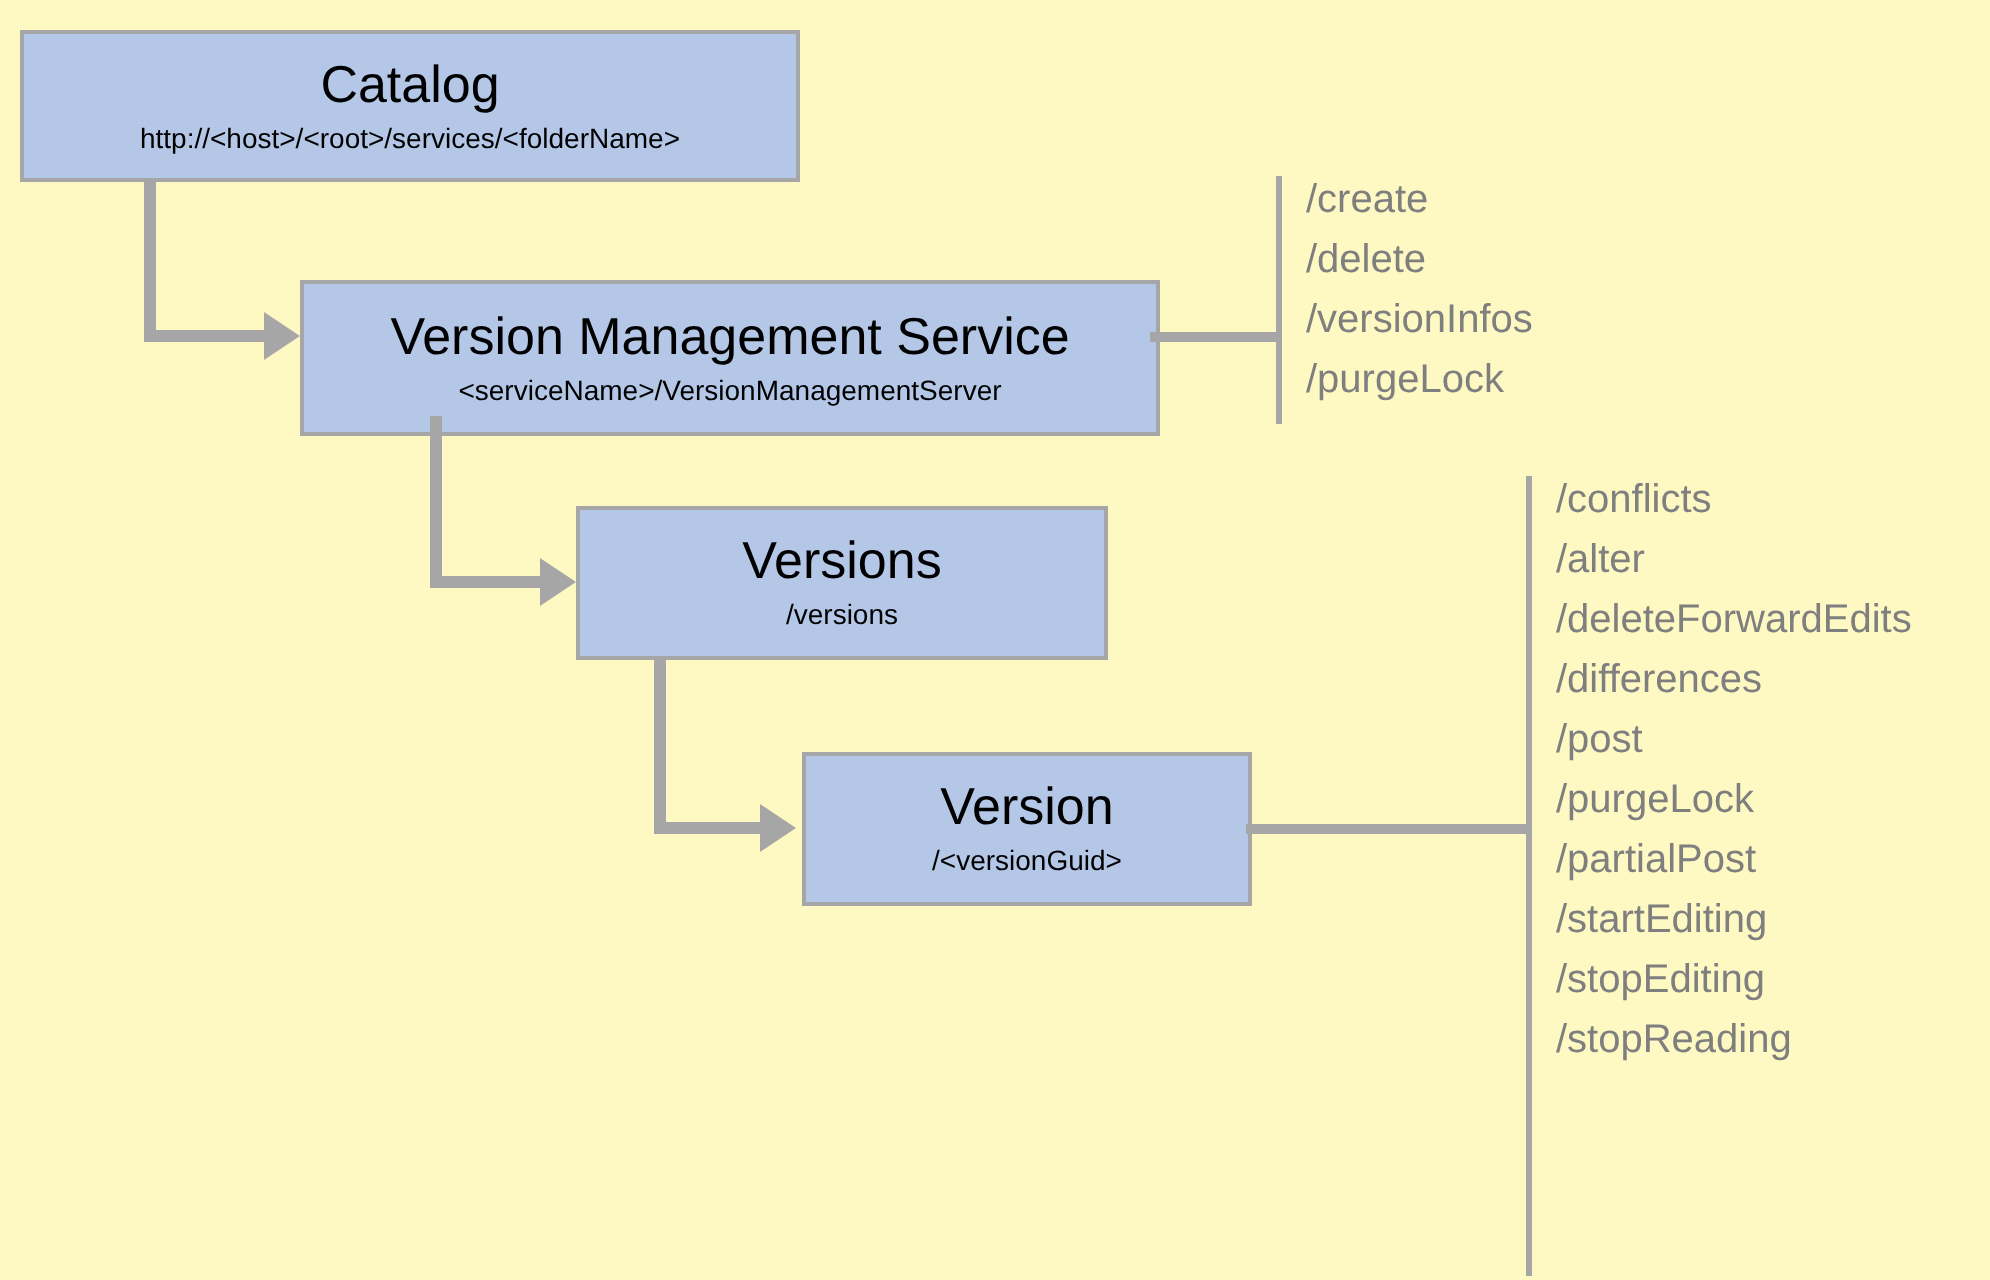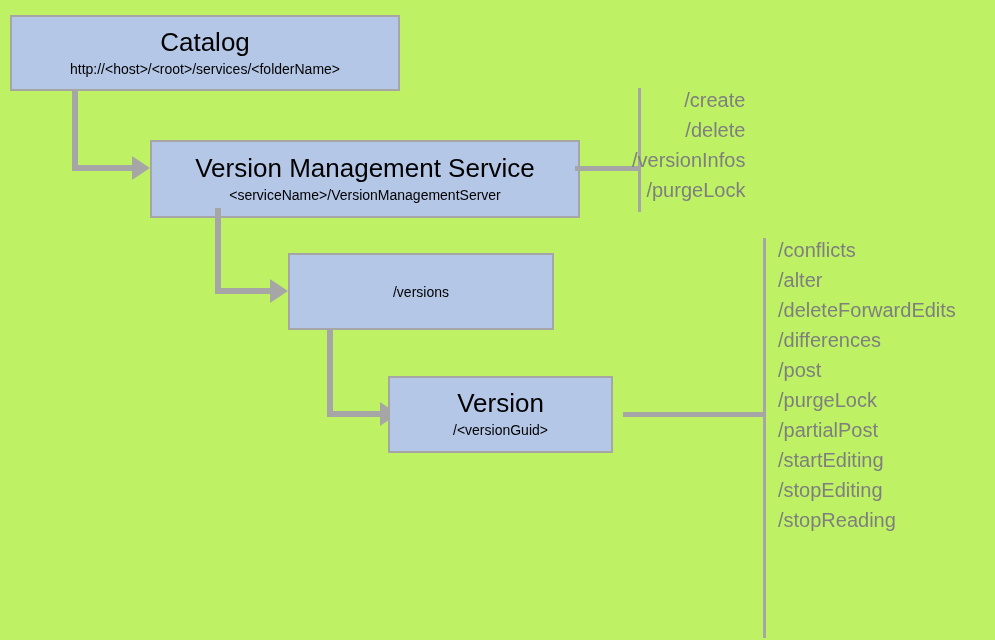--- a/index.html
+++ b/index.html
@@ -5,21 +5,21 @@
   html, body {
     margin: 0;
     padding: 0;
     background: #ffffff;
     font-family: "Liberation Sans", sans-serif;
   }
   .canvas {
     position: relative;
     width: 995px;
     height: 640px;
-    background: #bef264;
+    background: #fef9c3;
     overflow: hidden;
   }
   
   .node {
     position: absolute;
     background: #b4c7e7;
     border: 2px solid #a6a6a6;
     box-sizing: border-box;
     display: flex;
     flex-direction: column;
@@ -77,40 +77,41 @@
   <div class="arrowhead" style="left:132px; top:156px;"></div>
 
   <div class="node" style="left:150px; top:140px; width:430px; height:78px;">
     <div class="node-title">Version Management Service</div>
     <div class="node-subtitle">&lt;serviceName&gt;/VersionManagementServer</div>
   </div>
 
   <div class="seg" style="left:575px; top:166px; width:63px; height:5px;"></div>
   <div class="seg" style="left:638px; top:88px; width:3px; height:124px;"></div>
 
-  <div class="endpoint-list" style="left:632px; top:85px;text-align:right;">
+  <div class="endpoint-list" style="left:653px; top:85px;">
     <div class="endpoint-item">/create</div>
     <div class="endpoint-item">/delete</div>
     <div class="endpoint-item">/versionInfos</div>
     <div class="endpoint-item">/purgeLock</div>
   </div>
 
   <div class="seg" style="left:215px; top:208px; width:6px; height:86px;"></div>
   <div class="seg" style="left:215px; top:288px; width:57px; height:6px;"></div>
   <div class="arrowhead" style="left:270px; top:279px;"></div>
 
   <div class="node" style="left:288px; top:253px; width:266px; height:77px;">
+    <div class="node-title">Versions</div>
     <div class="node-subtitle">/versions</div>
   </div>
 
   <div class="seg" style="left:327px; top:330px; width:6px; height:87px;"></div>
   <div class="seg" style="left:327px; top:411px; width:55px; height:6px;"></div>
   <div class="arrowhead" style="left:380px; top:402px;"></div>
 
-  <div class="node" style="left:388px; top:376px; width:225px; height:77px;">
+  <div class="node" style="left:401px; top:376px; width:225px; height:77px;">
     <div class="node-title">Version</div>
     <div class="node-subtitle">/&lt;versionGuid&gt;</div>
   </div>
 
   <div class="seg" style="left:623px; top:412px; width:142px; height:5px;"></div>
   <div class="seg" style="left:763px; top:238px; width:3px; height:400px;"></div>
 
   <div class="endpoint-list" style="left:778px; top:235px;">
     <div class="endpoint-item">/conflicts</div>
     <div class="endpoint-item">/alter</div>

